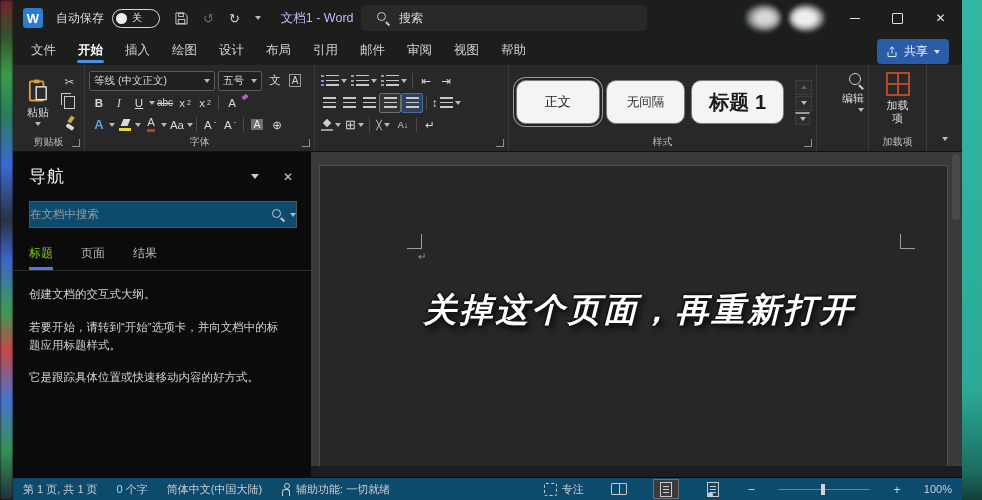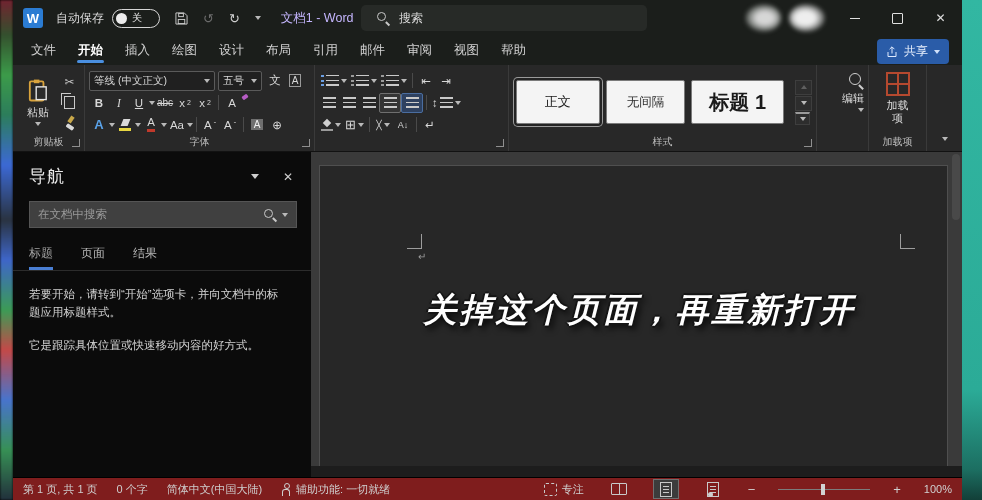--- a/index.html
+++ b/index.html
@@ -108,21 +108,21 @@
   
   .g-clip{width:72px;}
   .paste-wrap{display:flex;flex:1;}
   .paste{display:flex;flex-direction:column;align-items:center;justify-content:center;width:42px;
          gap:2px;color:#d6d6d6;font-size:11px;}
   .cliptools{display:flex;flex-direction:column;justify-content:space-around;align-items:center;
              flex:1;color:#c9c9c9;font-size:12px;padding:2px 0;}
   
   .g-styles{width:308px;}
   .scards{display:flex;gap:6px;align-items:center;flex:1;padding-left:3px;}
-  .scard{background:#f4f4f4;border:1px solid #7a7a7a;border-radius:2px;height:42px;
+  .scard{background:#f4f4f4;border:1px solid #7a7a7a;border-radius:10px;height:42px;
          display:flex;align-items:center;justify-content:center;color:#1a1a1a;}
   .scard.c0{width:90px;font-size:13px;box-shadow:0 0 0 2px #232323,0 0 0 3px #9a9a9a;}
   .scard.c1{width:86px;font-size:12.5px;color:#2e2e2e;}
   .scard.c2{width:100px;font-size:20px;font-weight:bold;}
   .sscroll{display:flex;flex-direction:column;gap:1px;margin-left:5px;}
   .sscroll .sbtnx{width:15px;height:13px;display:flex;align-items:center;justify-content:center;
                   border:1px solid #3e3e3e;background:#2d2d2d;}
   .sscroll .more{border-top:2px solid #9a9a9a;box-sizing:border-box;}
   .chev.dimc{border-top-color:#5f5f5f;}
   
@@ -136,45 +136,45 @@
   .rfill{flex:1;position:relative;border-right:none;}
   .rcollapse{position:absolute;right:14px;bottom:10px;}
 
   
   .main{flex:1;display:flex;min-height:0;}
   .nav{width:298px;box-sizing:border-box;background:#0b0b0b;padding:13px 14px 0 16px;position:relative;}
   .nav-head{display:flex;align-items:center;}
   .nav-title{font-size:17px;color:#eaeaea;letter-spacing:1px;}
   .nav-hicons{margin-left:auto;display:flex;gap:24px;align-items:center;color:#cfcfcf;font-size:12px;padding-right:4px;}
   .nav-hicons .chev{border-top-color:#cfcfcf;border-left-width:4px;border-right-width:4px;border-top-width:5px;}
-  .nav-search{margin-top:13px;height:25px;background:#404040;border:1px solid #555;display:flex;
-              align-items:center;padding:0 8px;font-size:11.5px;color:#9a9a9a;gap:6px;}
+  .nav-search{margin-top:13px;height:25px;background:#0c4a6e;border:1px solid #555;display:flex;
+              align-items:center;padding:0 0;font-size:11.5px;color:#9a9a9a;gap:6px;}
   .nav-search .ph{flex:1;}
   .nav-tabs{display:flex;gap:28px;margin-top:17px;font-size:12px;color:#b8b8b8;}
   .nav-tab{position:relative;padding-bottom:8px;}
-  .nav-tab.active{color:#a3a3a3;}
+  .nav-tab.active{color:#84cc16;}
   .nav-tab.active::after{content:"";position:absolute;left:0;right:0;bottom:0;height:3px;background:#4a7fd4;}
   .nav-div{height:1px;background:#2c2c2c;margin:0 -14px 0 -16px;}
   .nav-paras p{font-size:11.5px;color:#d2d2d2;line-height:1.55;margin:15px 8px 0 0;}
 
   .doc{flex:1;background:#3a3a3a;position:relative;overflow:hidden;}
   .page{position:absolute;left:8px;top:13px;right:14px;bottom:11px;background:#272727;
         border:1px solid #4f4f4f;border-bottom:none;}
   .bottom-band{position:absolute;left:0;right:0;bottom:0;height:11px;background:#1d1d1d;}
   .cmark{position:absolute;width:14px;height:14px;}
   .cmark.l{left:87px;top:68px;border-right:1px solid #9d9d9d;border-bottom:1px solid #9d9d9d;}
   .cmark.r{left:580px;top:68px;border-left:1px solid #9d9d9d;border-bottom:1px solid #9d9d9d;}
   .pilcrow{position:absolute;left:98px;top:85px;color:#9a9a9a;font-size:10px;}
   .caption{position:absolute;left:6px;right:0;top:136px;text-align:center;font-size:33px;font-weight:bold;
            font-style:italic;color:#fff;letter-spacing:3px;z-index:3;
            text-shadow:-2px 0 #151515,2px 0 #151515,0 -2px #151515,0 2px #151515,3px 4px 6px rgba(0,0,0,.9);}
   .dscroll{position:absolute;right:2px;top:2px;width:8px;height:66px;background:#515151;border-radius:4px;opacity:.65;}
 
   
-  .sbar{flex:0 0 22px;background:#7f1d1d;border-top:1px solid #000;display:flex;align-items:center;
+  .sbar{flex:0 0 22px;background:#0c4a6e;border-top:1px solid #000;display:flex;align-items:center;
         font-size:11px;color:#cfcfcf;padding:0 10px;}
   .sitem{margin-right:19px;display:flex;align-items:center;gap:5px;white-space:nowrap;}
   .sright{margin-left:auto;display:flex;align-items:center;gap:23px;}
   .person{width:10px;height:13px;position:relative;}
   .person::before{content:"";position:absolute;left:3px;top:0;width:4px;height:4px;border:1px solid #cfcfcf;border-radius:50%;}
   .person::after{content:"";position:absolute;left:1px;top:6px;width:6px;height:6px;border:1px solid #cfcfcf;
                  border-bottom:none;border-radius:3px 3px 0 0;}
   .focusic{width:11px;height:11px;border:1px dashed #c9c9c9;border-radius:2px;}
   .book{width:14px;height:10px;border:1px solid #c9c9c9;border-radius:1px;position:relative;}
   .book::before{content:"";position:absolute;left:50%;top:0;bottom:0;width:1px;background:#c9c9c9;}
@@ -470,20 +470,21 @@
           <span class="mag"></span>
           <span class="chev"></span>
         </div>
         <div class="nav-tabs">
           <span class="nav-tab active">标题</span>
           <span class="nav-tab">页面</span>
           <span class="nav-tab">结果</span>
         </div>
         <div class="nav-div"></div>
         <div class="nav-paras">
+          <p>创建文档的交互式大纲。</p>
           <p>若要开始，请转到“开始”选项卡，并向文档中的标题应用标题样式。</p>
           <p>它是跟踪具体位置或快速移动内容的好方式。</p>
         </div>
       </div>
 
       <div class="doc">
         <div class="page">
           <span class="cmark l"></span>
           <span class="cmark r"></span>
           <span class="pilcrow">↵</span>

